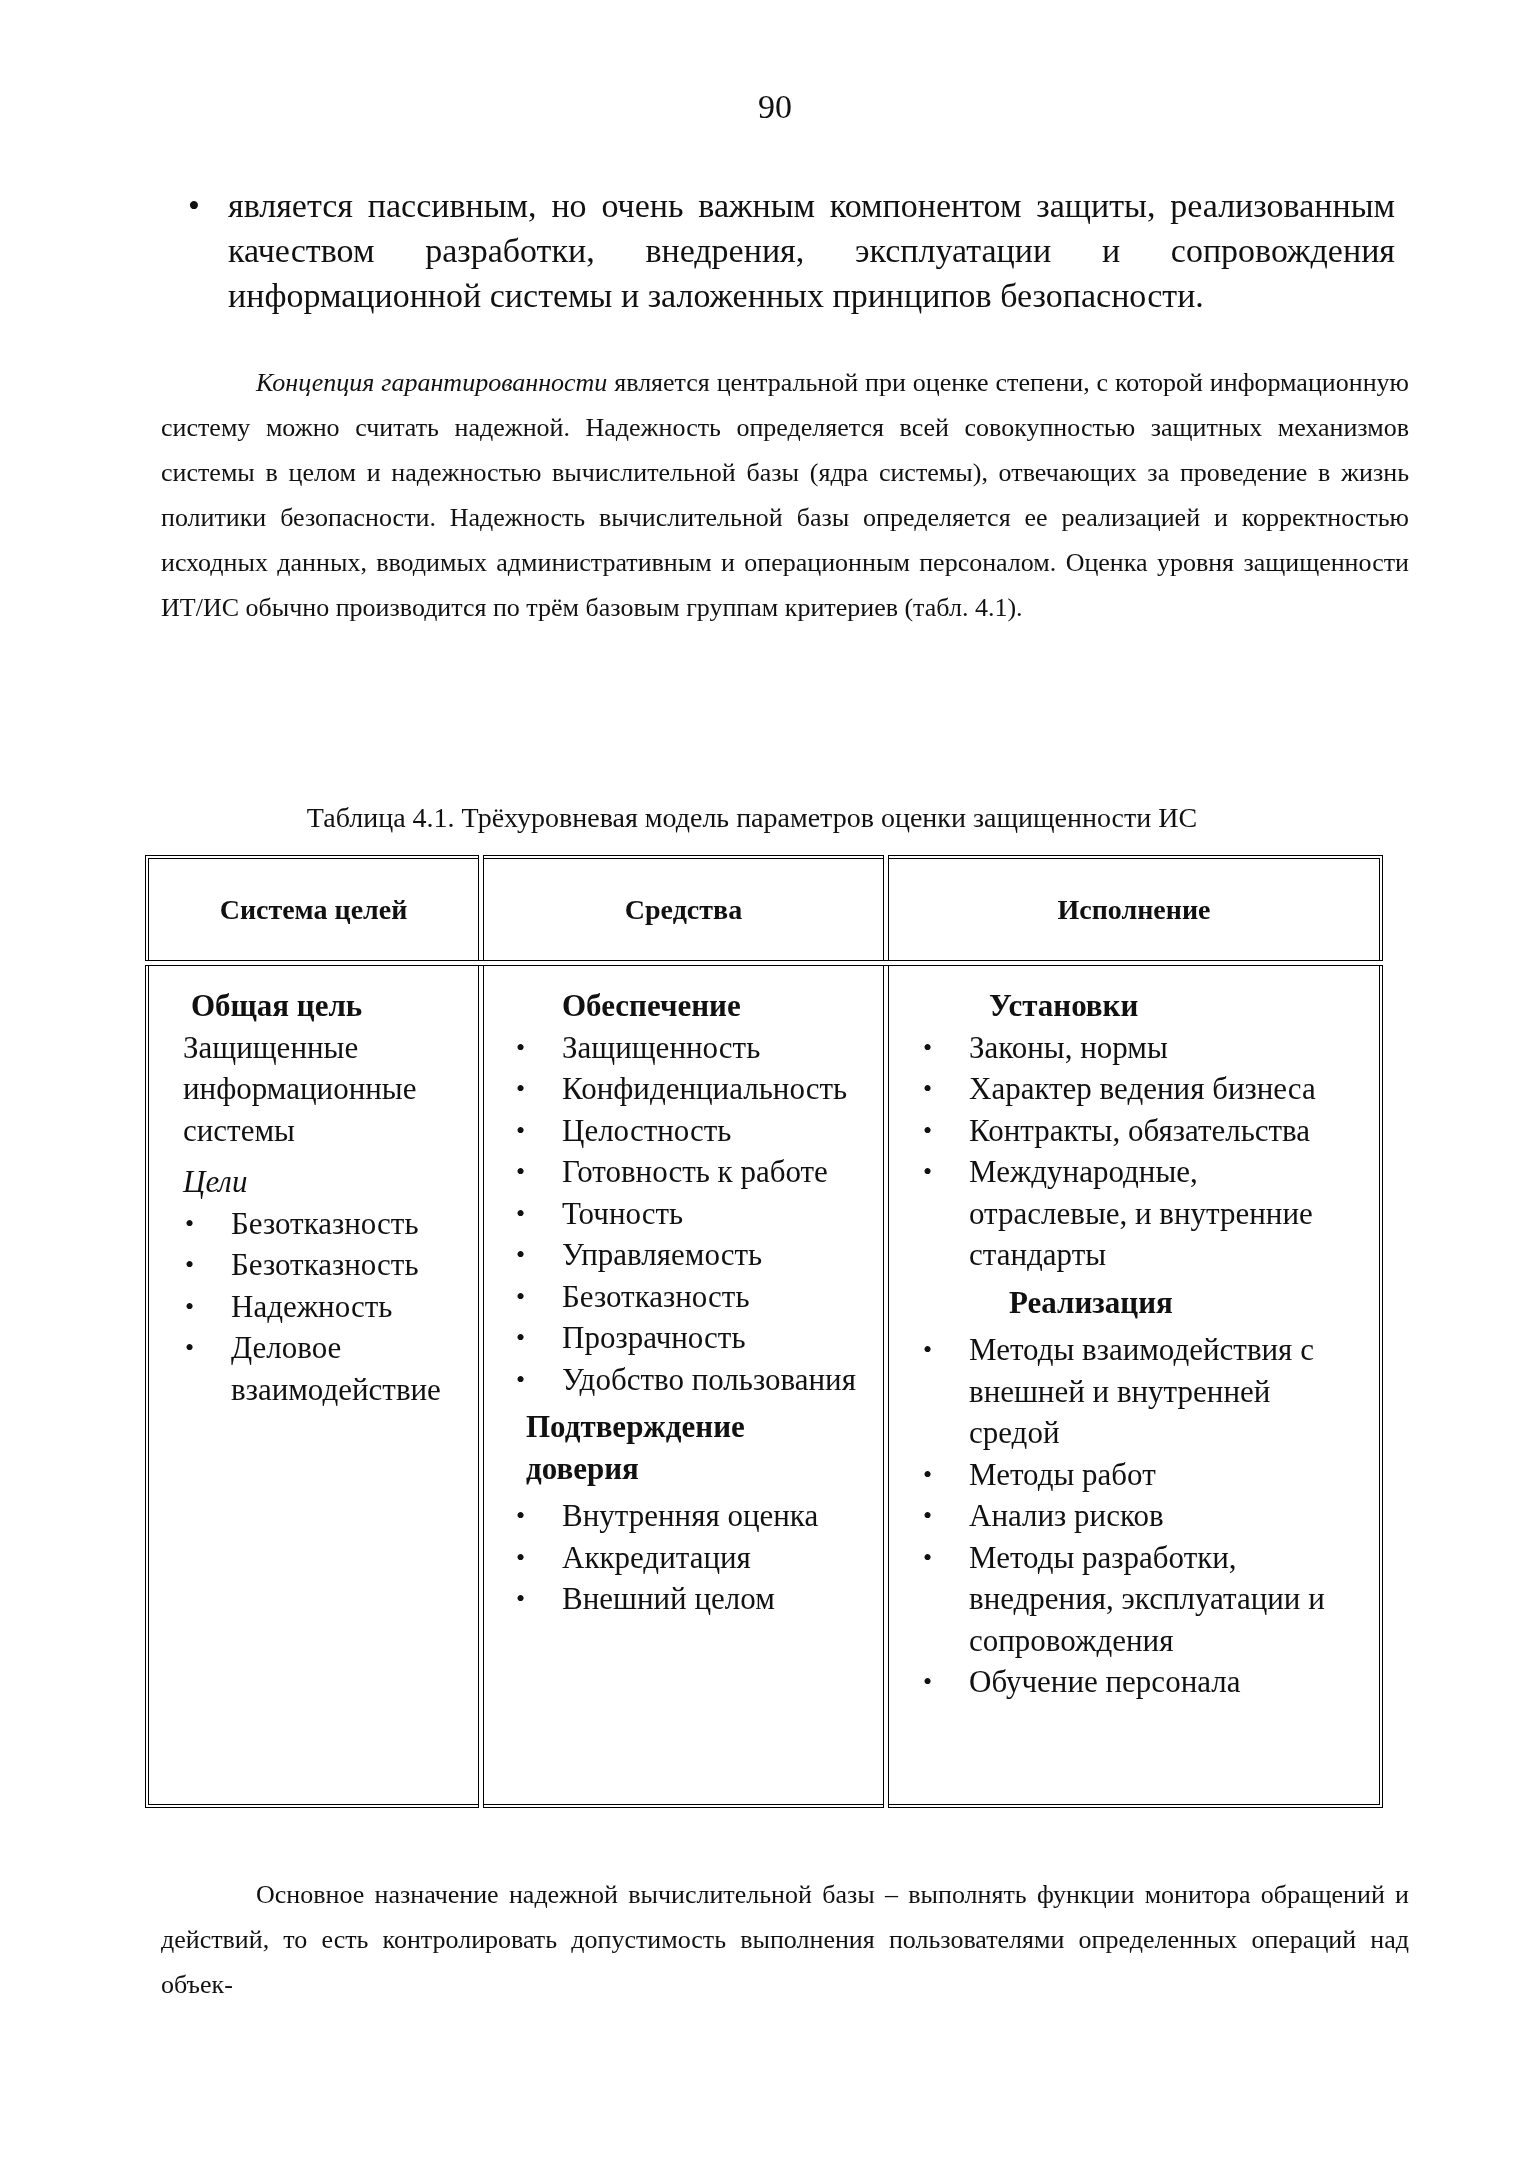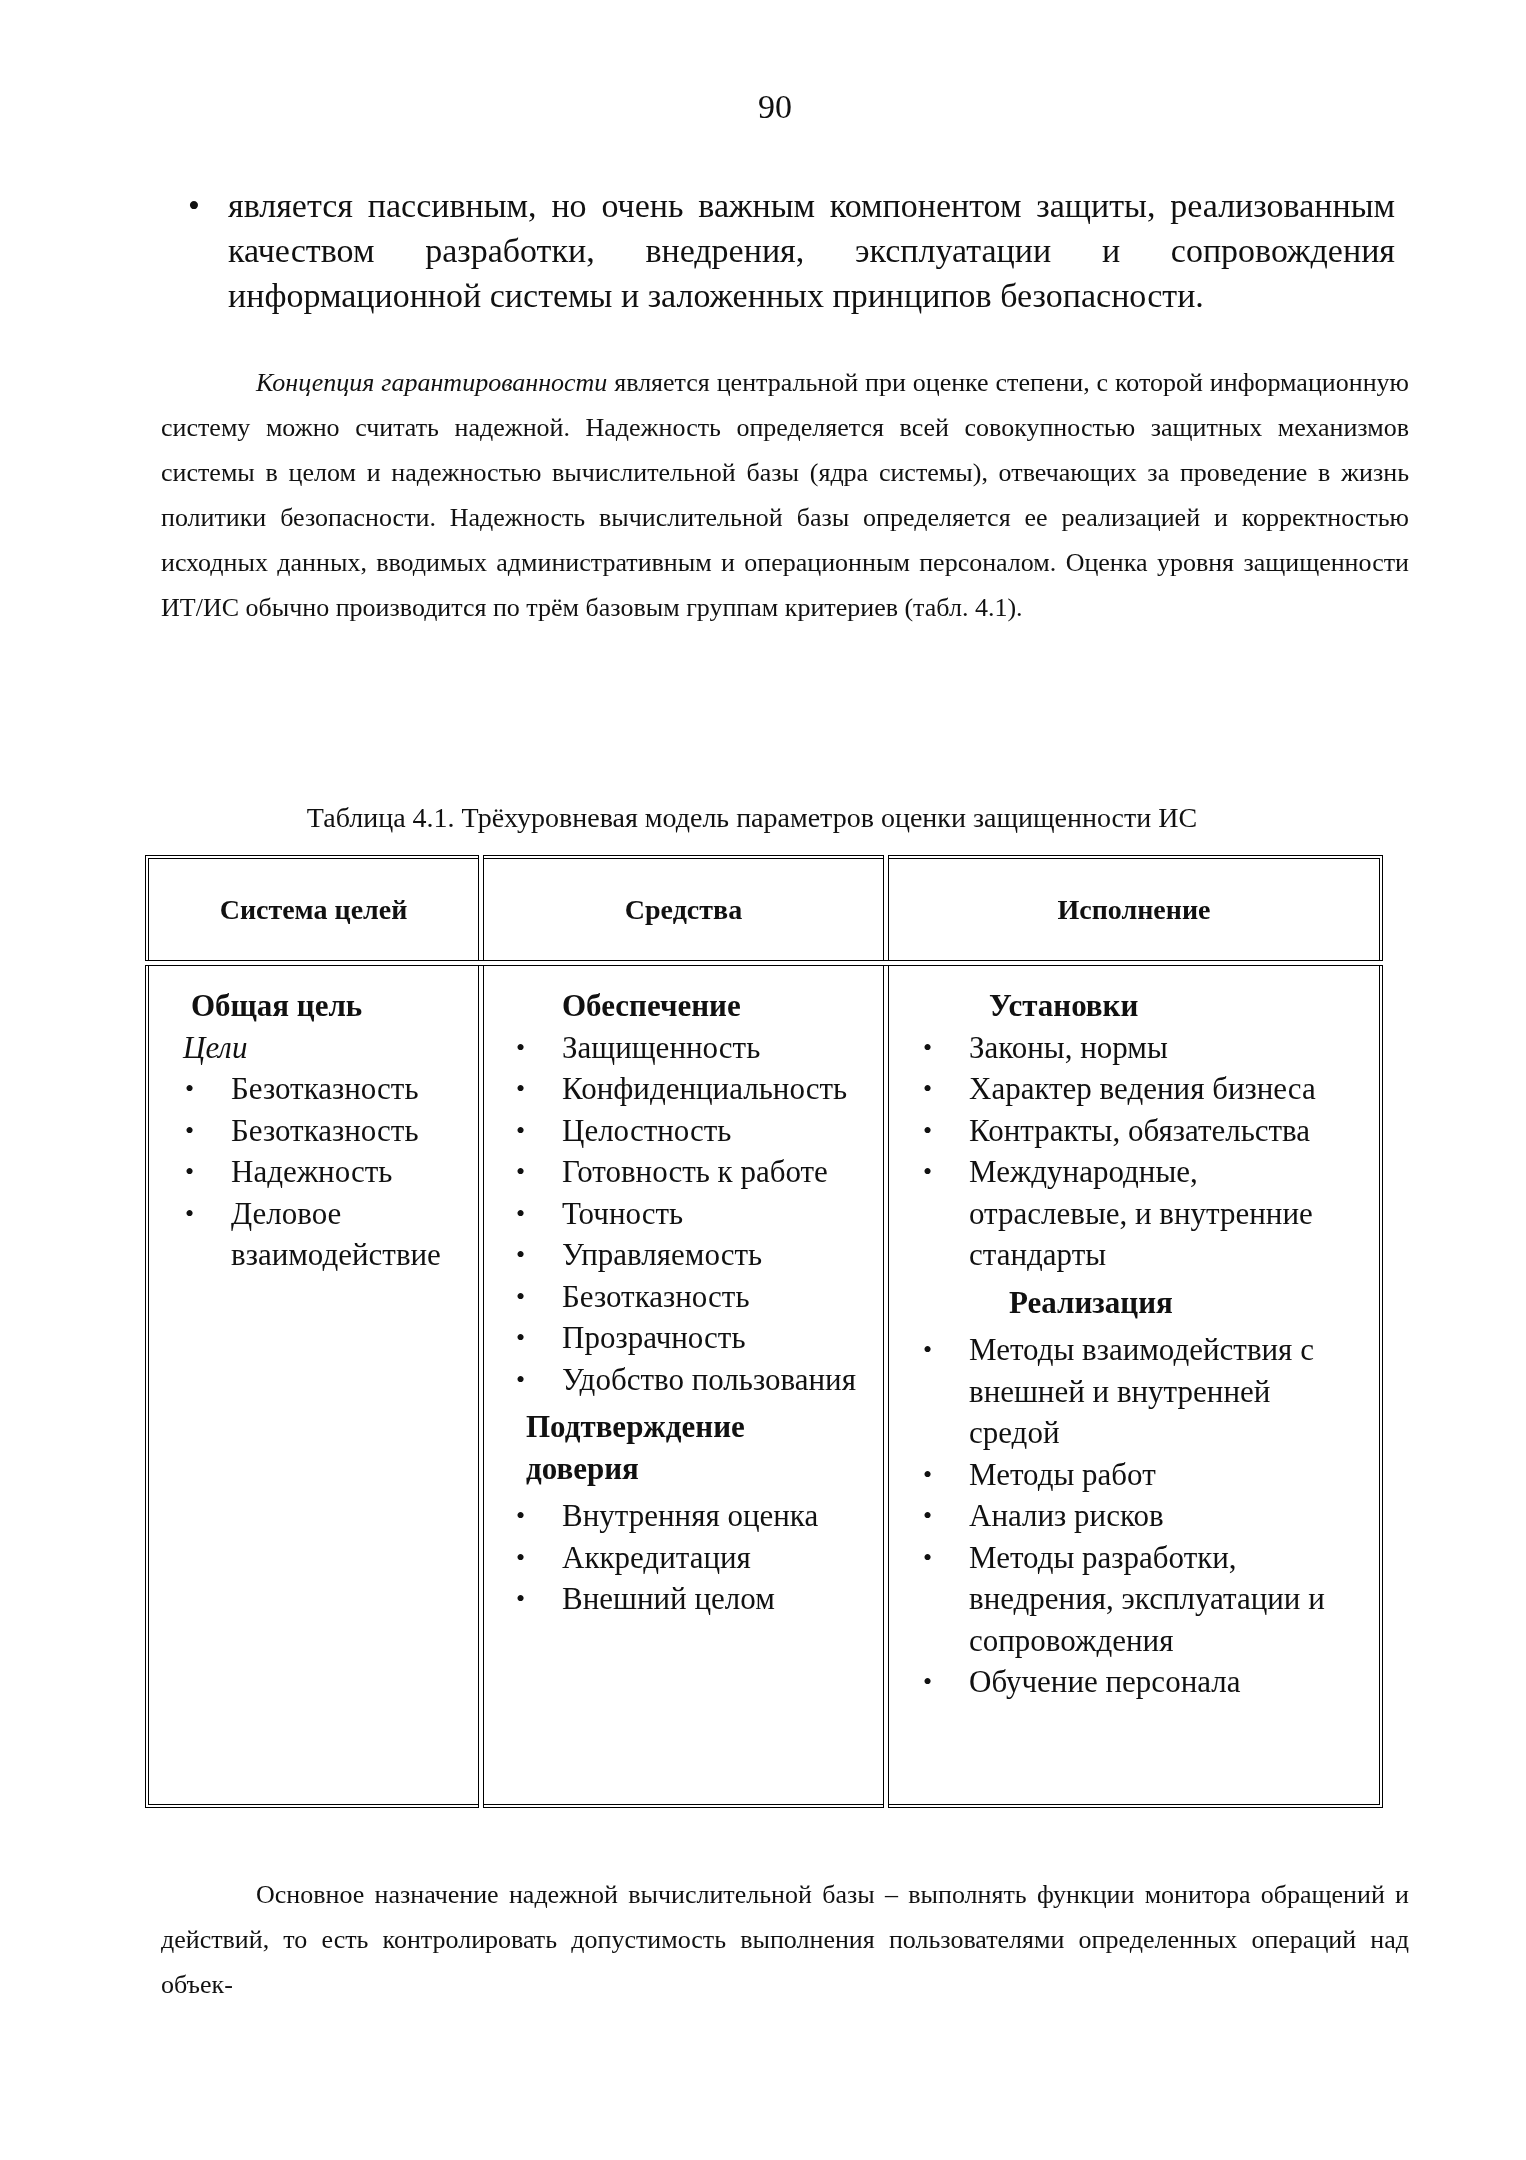--- a/index.html
+++ b/index.html
@@ -52,21 +52,22 @@
   <div class="col-line" style="left:329px;"></div>
   <div class="col-line" style="left:734px;"></div>
   <div class="row-line"></div>
 
   <div class="th" style="left:0;width:329px;">Система целей</div>
   <div class="th" style="left:335px;width:399px;">Средства</div>
   <div class="th" style="left:740px;width:490px;">Исполнение</div>
 
   <div class="cell" style="left:34px;width:290px;top:126px;">
     <div class="hd" style="padding-left:8px;">Общая цель</div>
-    <div style="font-style:italic;">Цели</div>
+    <div style="width:262px;hyphens:auto;" lang="ru">Защищенные информационные системы</div>
+    <div style="font-style:italic;margin-top:10px;">Цели</div>
     <ul lang="ru" style="hyphens:auto;">
       <li>Безотказность</li>
       <li>Безотказность</li>
       <li>Надежность</li>
       <li>Деловое взаимодействие</li>
     </ul>
   </div>
 
   <div class="cell" style="left:365px;width:360px;top:126px;">
     <div class="hd" style="padding-left:48px;">Обеспечение</div>

